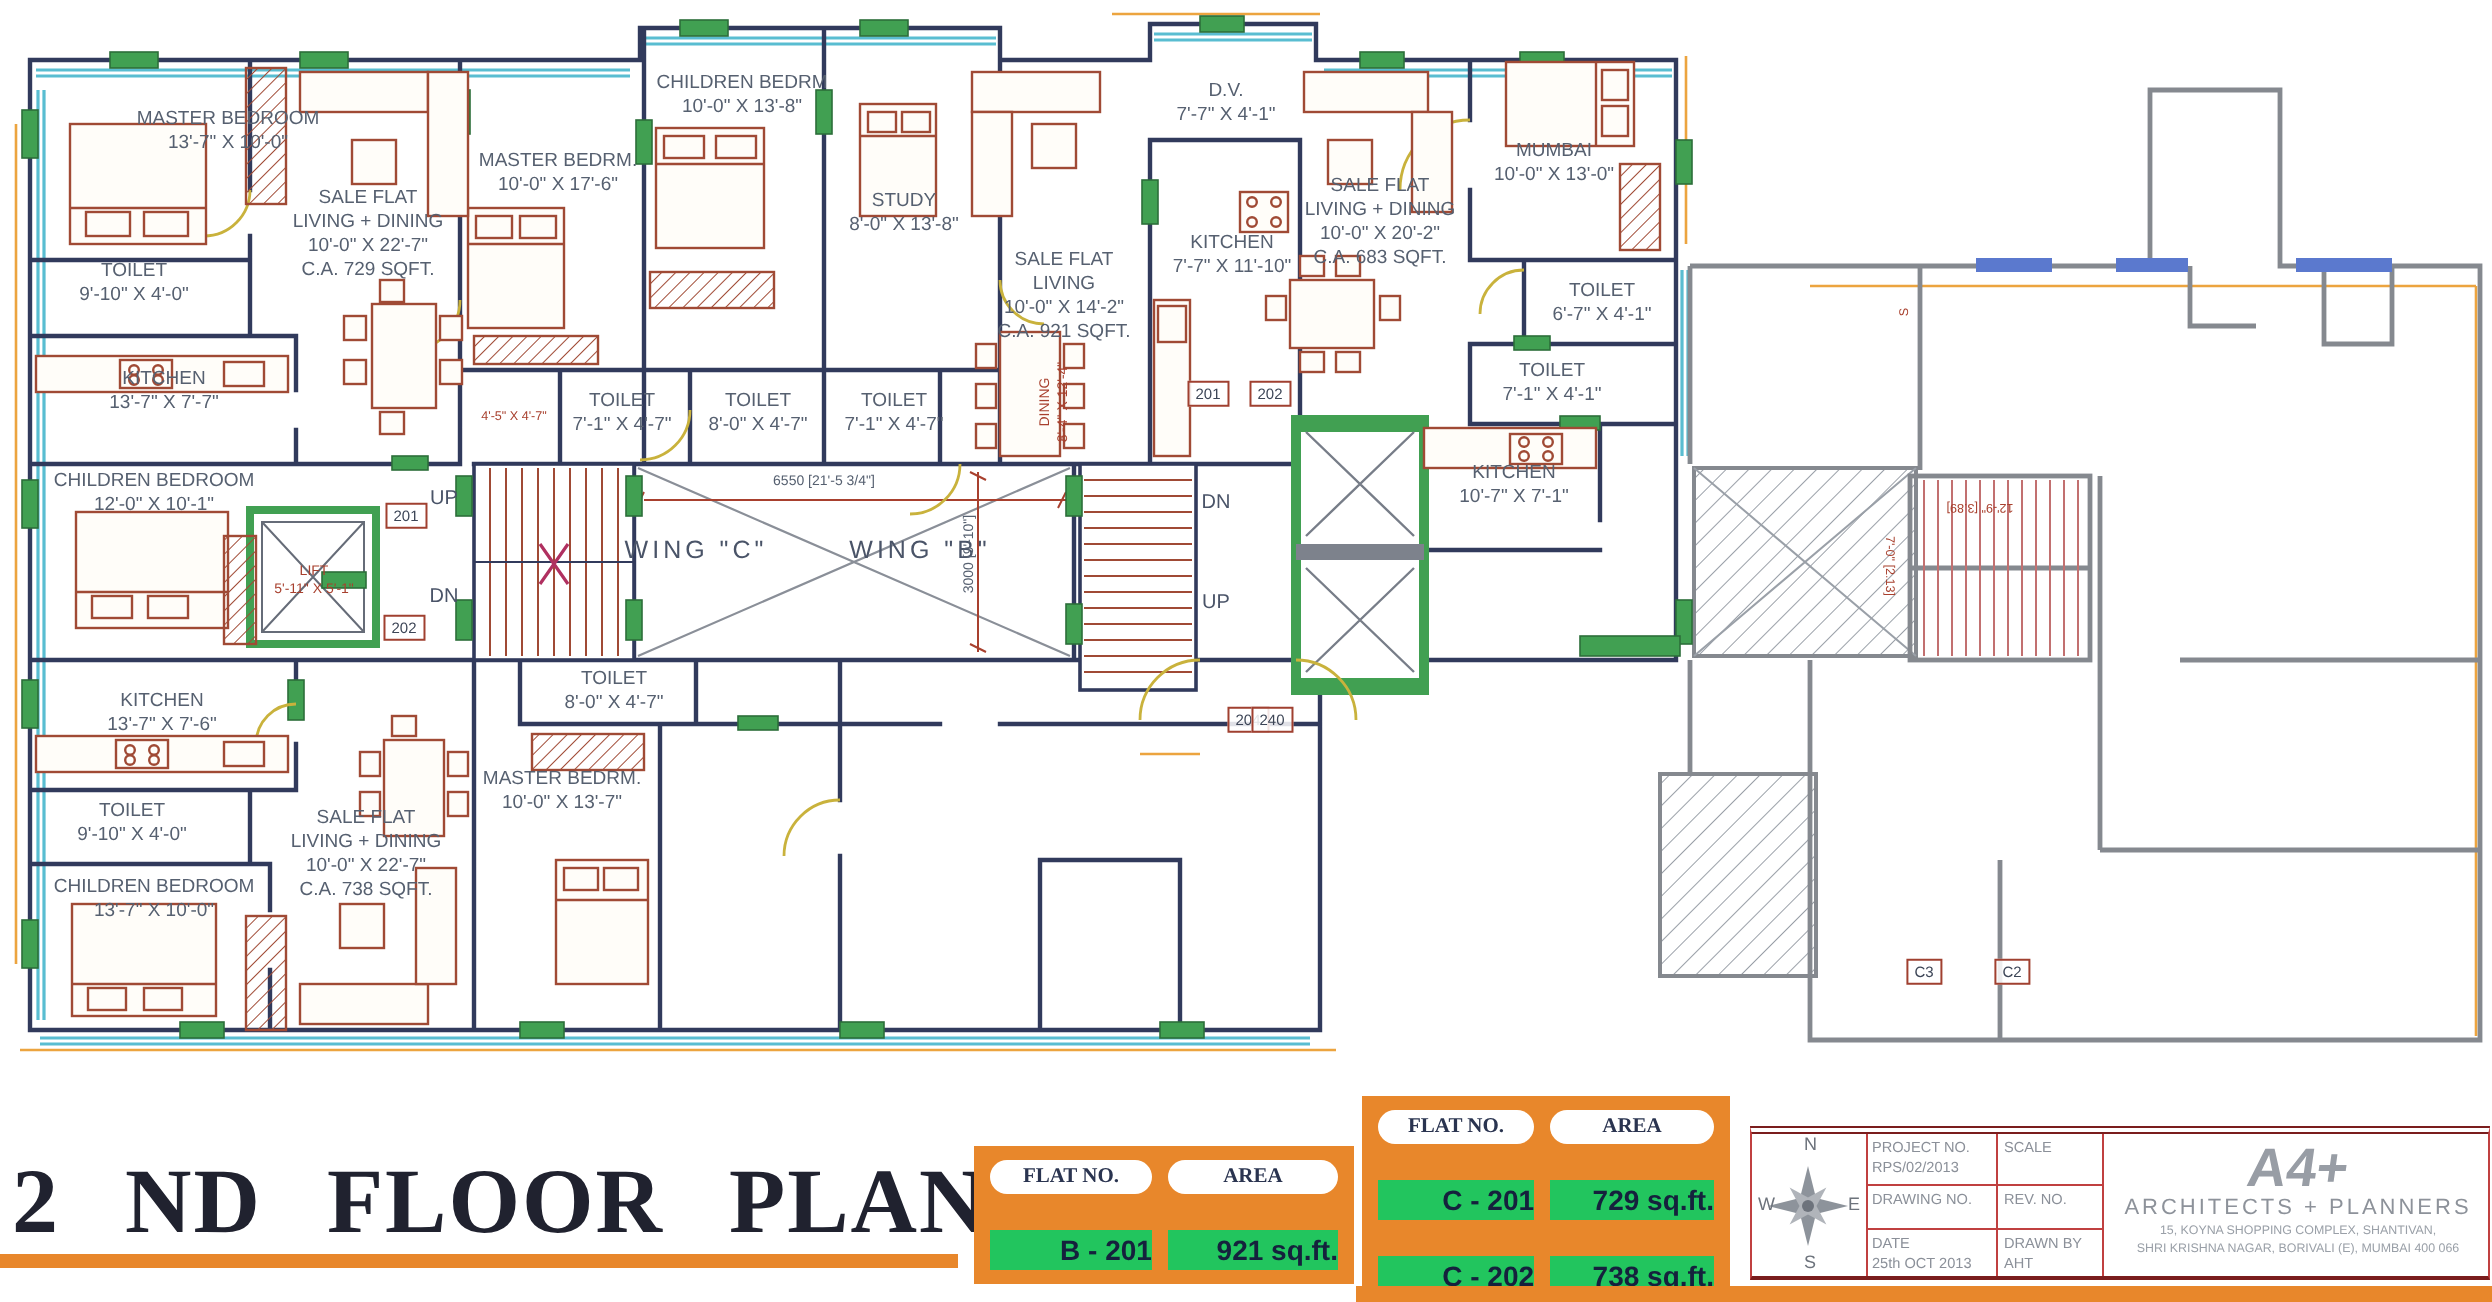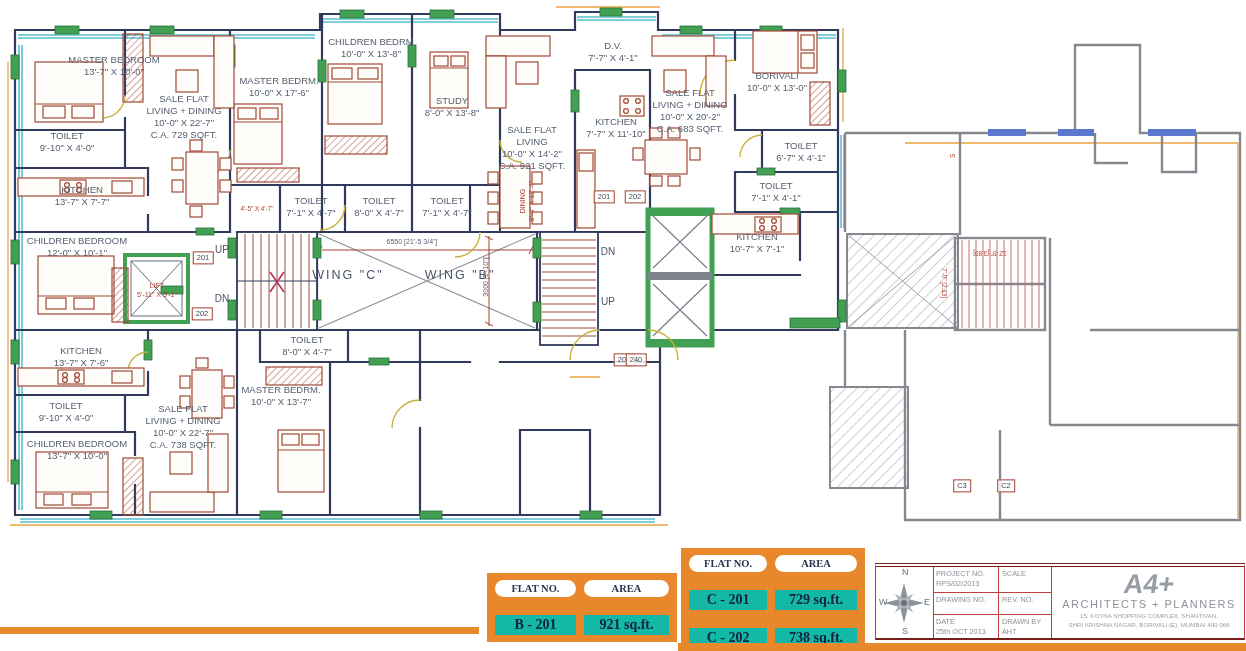--- a/index.html
+++ b/index.html
@@ -19,21 +19,21 @@
   .plan-title{position:absolute;left:6px;top:574px;margin:0;font-family:"Liberation Serif",serif;
               font-weight:bold;font-size:46px;color:#20222f;letter-spacing:1px;word-spacing:20px;}
   .title-bar{position:absolute;left:0;top:627px;width:479px;height:7px;background:#e8872b;}
   .bottom-bar{position:absolute;left:678px;top:643px;width:568px;height:8px;background:#e8872b;}
   .flat-table{position:absolute;background:#e8872b;padding:7px 8px;display:grid;
               grid-template-columns:1fr 1.05fr;gap:18px 8px;}
   #table-b{left:487px;top:573px;width:174px;}
   #table-c{left:681px;top:548px;width:168px;}
   .flat-table .pill{background:#fff;border-radius:11px;text-align:center;font-family:"Liberation Serif",serif;
               font-weight:bold;font-size:10.5px;color:#2a3450;padding:3px 0;}
-  .flat-table .cell{background:#14b8a6;text-align:center;font-family:Liberation Serif, serif;
+  .flat-table .cell{background:#22c55e;text-align:right;font-family:Liberation Sans, sans-serif;
               font-weight:bold;font-size:14px;color:#15213d;padding:2px 0;}
   .title-block{position:absolute;left:875px;top:563px;width:370px;height:77px;
               border-top:4px double #7a1d1d;border-bottom:2px solid #7a1d1d;
               border-left:1px solid #c04040;border-right:1px solid #c04040;box-sizing:border-box;}
   .tb-compass{position:absolute;left:0;top:0;width:57px;height:71px;border-right:1px solid #c04040;}
   .tb-compass .pt{position:absolute;color:#6d737c;font-size:9px;}
   .tb-grid{position:absolute;left:57px;top:0;width:119px;height:71px;display:grid;
            grid-template-columns:66px 53px;grid-template-rows:26px 22px 23px;}
   .tb-cell{border-right:1px solid #c04040;border-bottom:1px solid #c04040;box-sizing:border-box;
            font-size:7.3px;color:#8b9099;padding:2px 0 0 3px;line-height:1.35;overflow:hidden;}
@@ -410,21 +410,21 @@
         <div>KITCHEN</div>
         <div>7'-7" X 11'-10"</div>
       </div>
       <div class="plan-label" style="left: 690px; top: 111px; transform: translate(-50%, -50%);">
         <div>SALE FLAT</div>
         <div>LIVING + DINING</div>
         <div>10'-0" X 20'-2"</div>
         <div>C.A. 683 SQFT.</div>
       </div>
       <div class="plan-label" style="left: 777px; top: 82px; transform: translate(-50%, -50%);">
-        <div>BORIVALI</div>
+        <div>MUMBAI</div>
         <div>10'-0" X 13'-0"</div>
       </div>
       <div class="plan-label" style="left: 801px; top: 152px; transform: translate(-50%, -50%);">
         <div>TOILET</div>
         <div>6'-7" X 4'-1"</div>
       </div>
       <div class="plan-label" style="left: 776px; top: 192px; transform: translate(-50%, -50%);">
         <div>TOILET</div>
         <div>7'-1" X 4'-1"</div>
       </div>
@@ -517,20 +517,21 @@
       <div class="plate" style="left: 203px; top: 258px; transform: translate(-50%, -50%);">201</div>
       <div class="plate" style="left: 202px; top: 314px; transform: translate(-50%, -50%);">202</div>
       <div class="plate" style="left: 604px; top: 197px; transform: translate(-50%, -50%);">201</div>
       <div class="plate" style="left: 635px; top: 197px; transform: translate(-50%, -50%);">202</div>
       <div class="plate" style="left: 604px; top: 360px; transform: translate(-50%, -50%); margin-left: 20px;">204</div>
       <div class="plate" style="left: 636px; top: 360px; transform: translate(-50%, -50%);">240</div>
       <div class="plate" style="left: 962px; top: 486px; transform: translate(-50%, -50%);">C3</div>
       <div class="plate" style="left: 1006px; top: 486px; transform: translate(-50%, -50%);">C2</div>
     </div>
 
+  <h1 class="plan-title">2 ND FLOOR PLAN</h1>
   <div class="title-bar"></div>
 
   <div class="flat-table" id="table-b">
     <div class="pill">FLAT NO.</div>
     <div class="pill">AREA</div>
     <div class="cell">B - 201</div>
     <div class="cell">921 sq.ft.</div>
   </div>
 
   <div class="flat-table" id="table-c">

